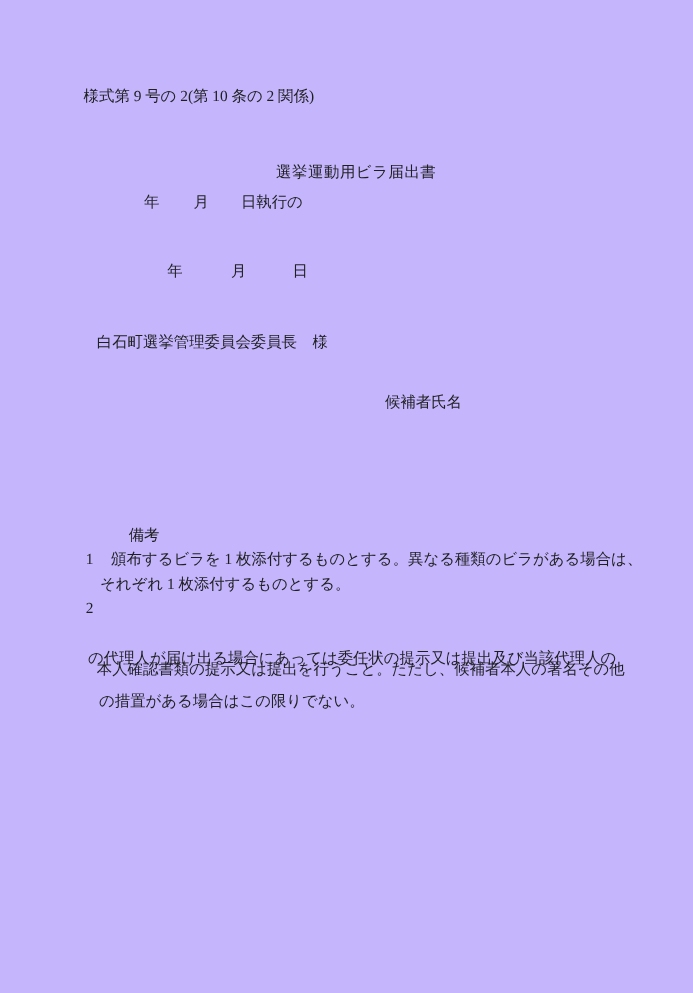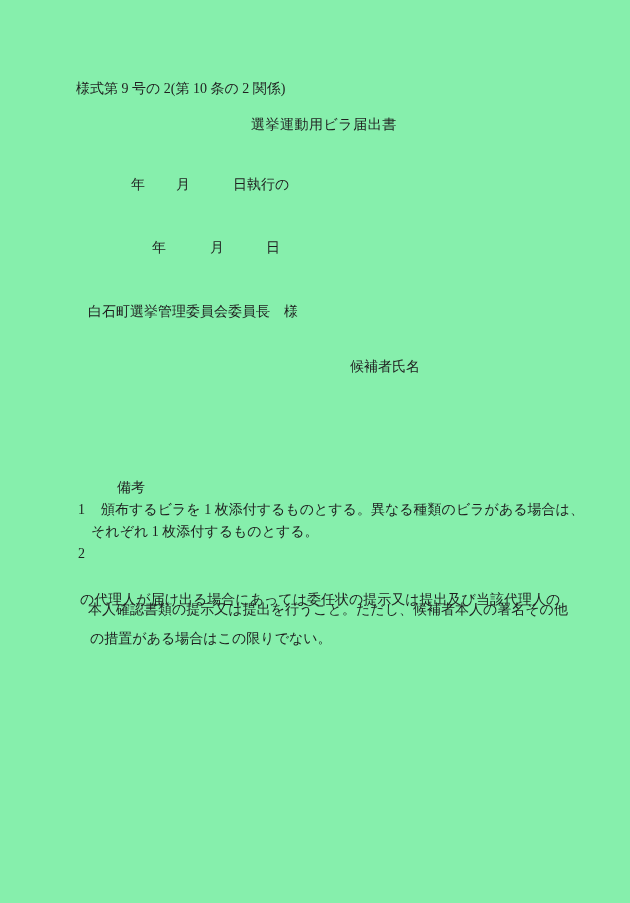--- a/index.html
+++ b/index.html
@@ -1,40 +1,40 @@
 <!DOCTYPE html>
 <html><head>
 <meta charset="utf-8">
 <style>
   html,body{margin:0;padding:0;background:#fdfdfd;}
   .page{
     position:relative;
     width:630px;height:903px;
-    background:#86efac;
+    background:#c4b5fd;
     font-family:"Liberation Serif","DejaVu Serif",serif;
     font-size:14px;
     line-height:20px;
     color:#1f1f1f;
     overflow:hidden;
   }
   .t{position:absolute;white-space:pre;}
-  .title{letter-spacing:0.5px;}
+  .title{letter-spacing:0.5px;margin-top:33px;}
 </style>
 </head>
 <body>
 
 <div class="page">
 
   <div class="t" style="left:76px;top:79px;">様式第 9 号の 2(第 10 条の 2 関係)</div>
 
   <div class="t title" style="left:251px;top:115px;">選挙運動用ビラ届出書</div>
 
   <div class="t" style="left:131px;top:175px;">年</div>
   <div class="t" style="left:176px;top:175px;">月</div>
-  <div class="t" style="left:233px;top:175px;">日執行の</div>
+  <div class="t" style="left:219px;top:175px;">日執行の</div>
 
 
   <div class="t" style="left:152px;top:238px;">年</div>
   <div class="t" style="left:210px;top:238px;">月</div>
   <div class="t" style="left:266px;top:238px;">日</div>
 
   <div class="t" style="left:88px;top:302px;">白石町選挙管理委員会委員長　様</div>
 
   <div class="t" style="left:350px;top:357px;">候補者氏名</div>
 

